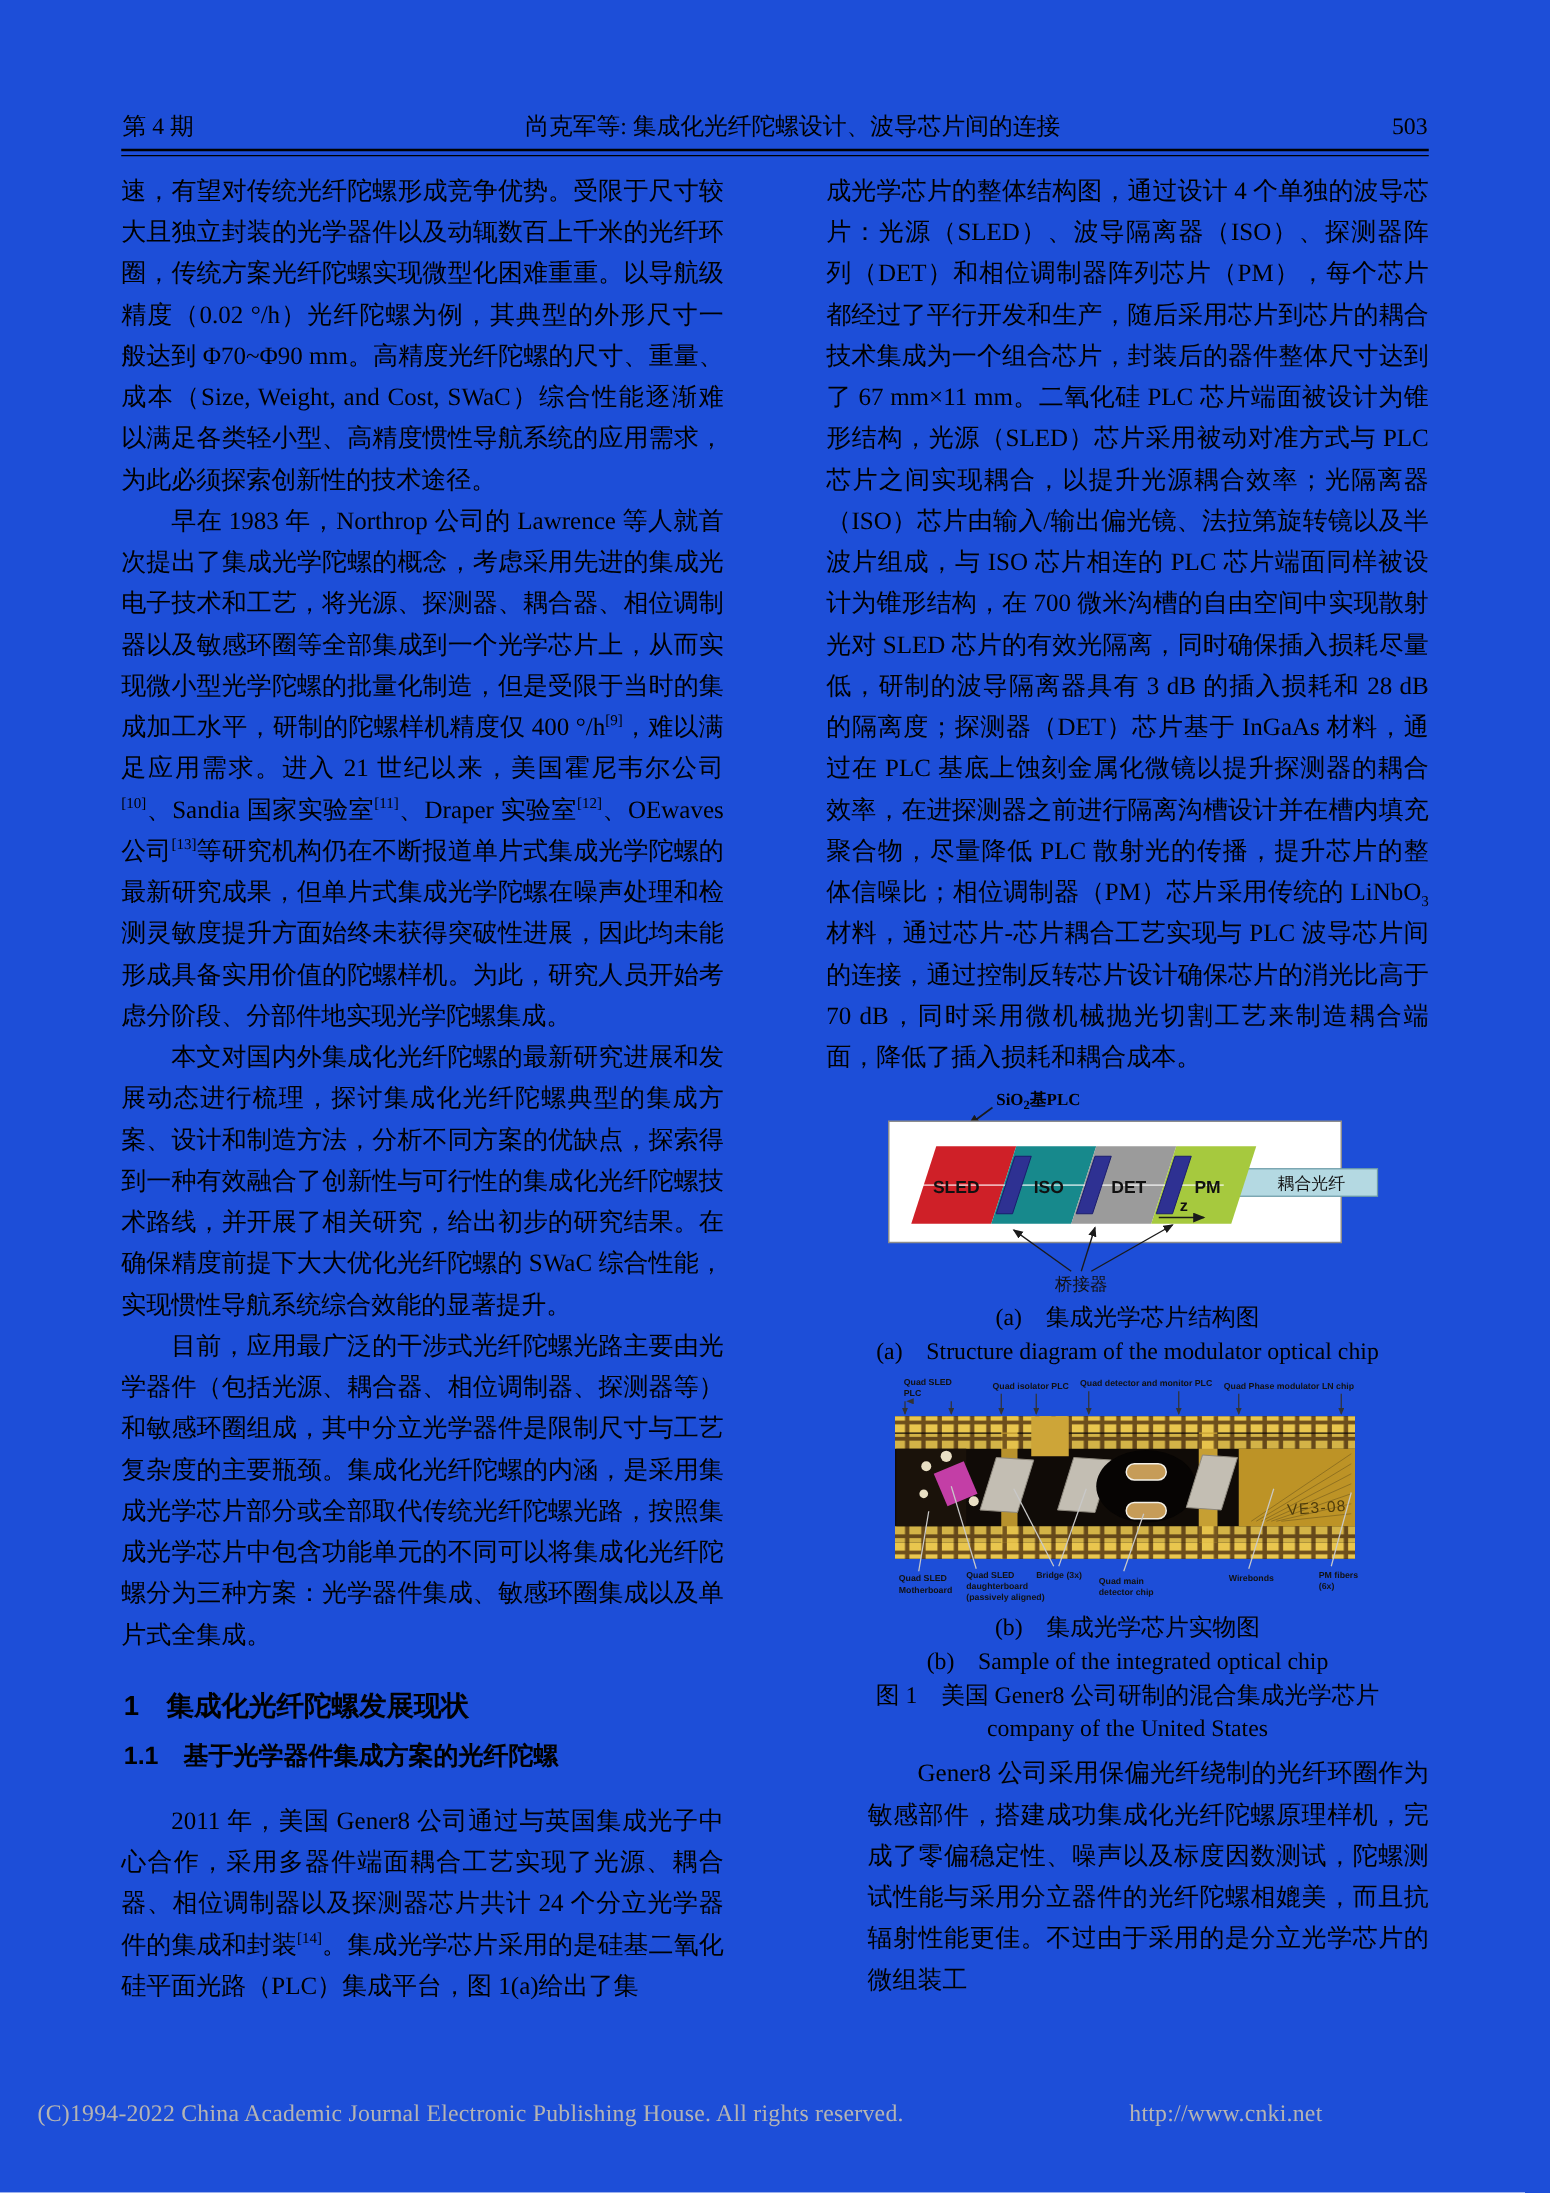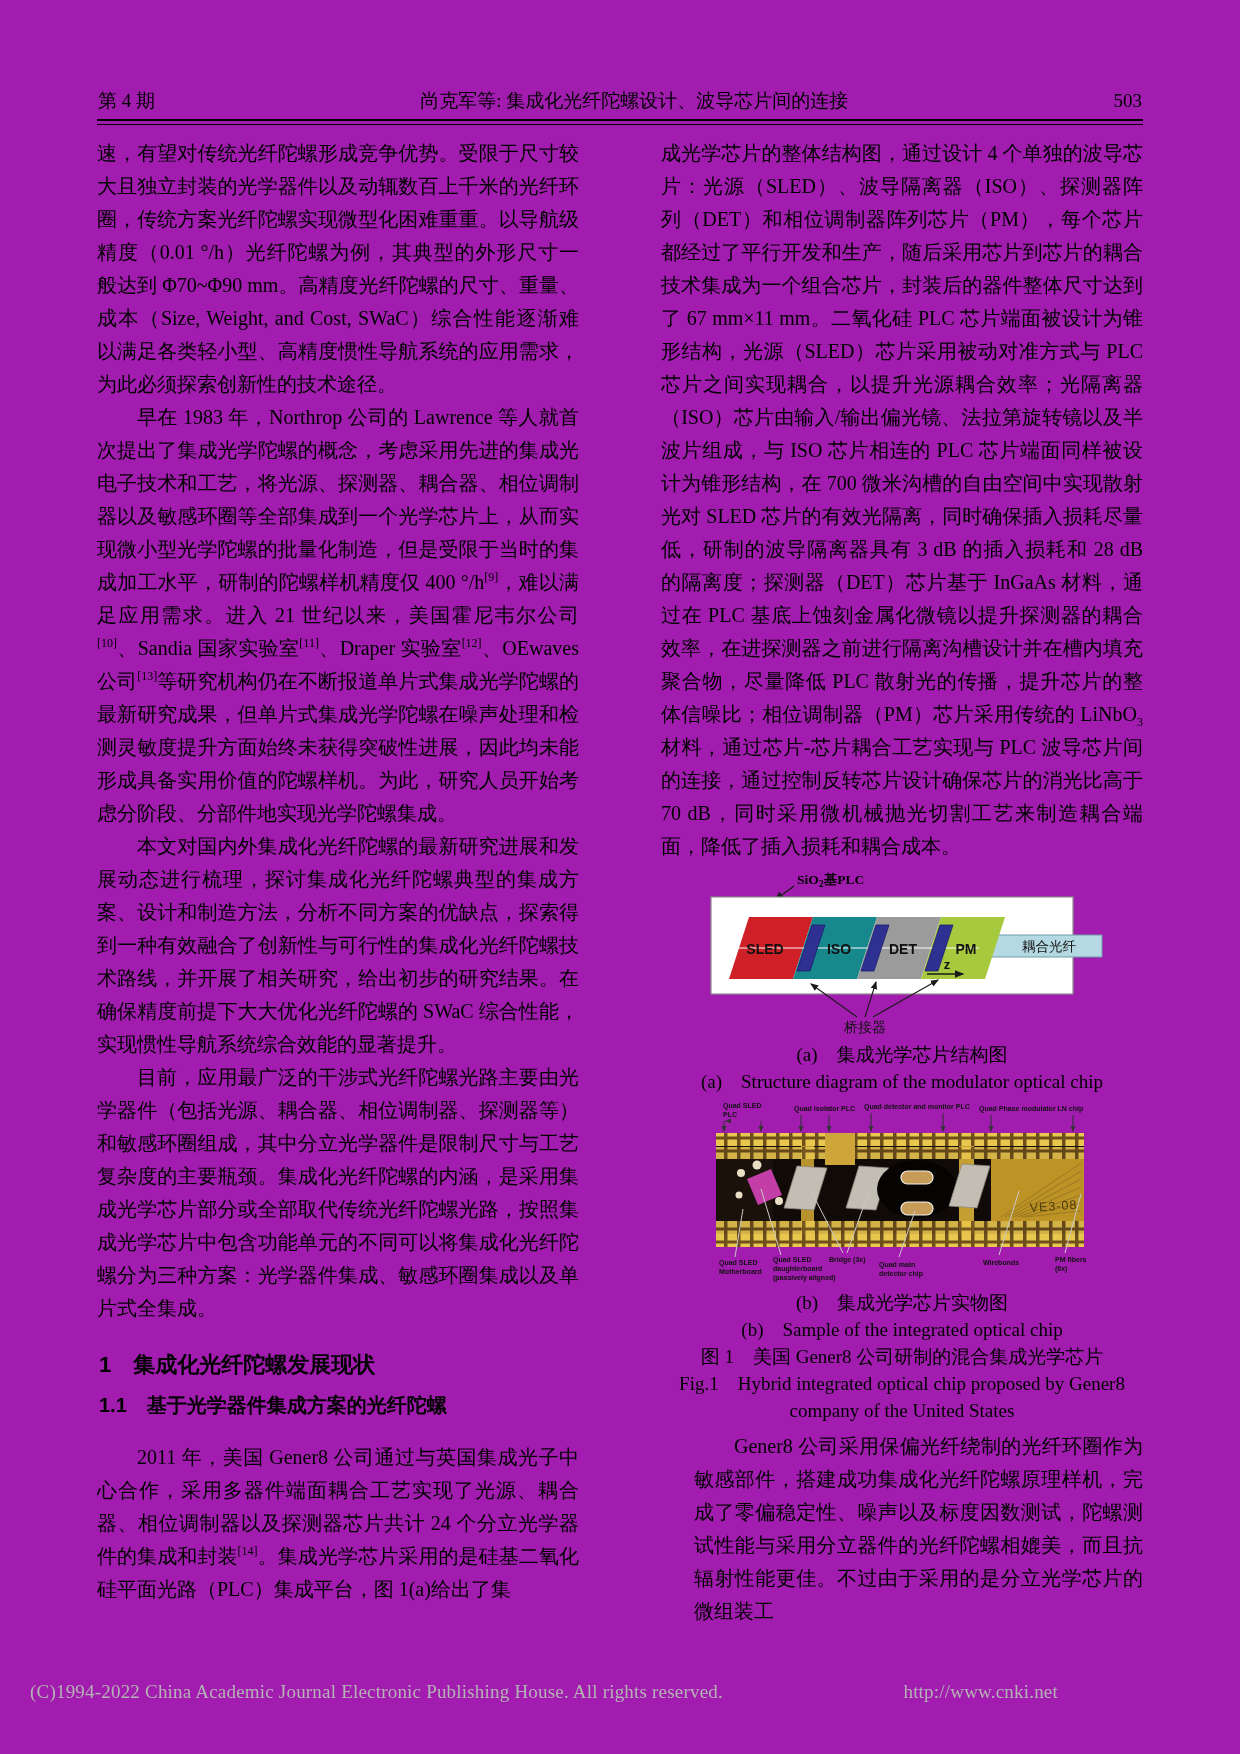--- a/index.html
+++ b/index.html
@@ -1,18 +1,18 @@
 <!DOCTYPE html>
 <html><head>
 <meta charset="utf-8">
 <style>
   * { margin:0; padding:0; box-sizing:border-box; }
   html,body { background:#ffffff; }
   .page {
-    position:relative; width:1240px; height:1754px; background:#a21caf;
+    position:relative; width:1240px; height:1754px; background:#1d4ed8;
     font-family:"Liberation Serif","DejaVu Serif",serif; color:#000; overflow:hidden;
   }
   .header {
     position:absolute; top:88px; left:98px; width:1044px;
     display:flex; justify-content:space-between; align-items:baseline;
     font-size:19px;
   }
   .header .running-title { text-align:center; flex:1; }
   .header-rule {
     position:absolute; top:119px; left:97px; width:1046px; height:6px;
@@ -55,21 +55,21 @@
   <div class="header">
     <span>第 4 期</span>
     <span class="running-title">尚克军等: 集成化光纤陀螺设计、波导芯片间的连接</span>
     <span>503</span>
   </div>
   <div class="header-rule"></div>
 
   <div class="columns">
 
     <div class="col">
-      <p class="para">速，有望对传统光纤陀螺形成竞争优势。受限于尺寸较大且独立封装的光学器件以及动辄数百上千米的光纤环圈，传统方案光纤陀螺实现微型化困难重重。以导航级精度（0.01 °/h）光纤陀螺为例，其典型的外形尺寸一般达到 Φ70~Φ90 mm。高精度光纤陀螺的尺寸、重量、成本（Size, Weight, and Cost, SWaC）综合性能逐渐难以满足各类轻小型、高精度惯性导航系统的应用需求，为此必须探索创新性的技术途径。</p>
+      <p class="para">速，有望对传统光纤陀螺形成竞争优势。受限于尺寸较大且独立封装的光学器件以及动辄数百上千米的光纤环圈，传统方案光纤陀螺实现微型化困难重重。以导航级精度（0.02 °/h）光纤陀螺为例，其典型的外形尺寸一般达到 Φ70~Φ90 mm。高精度光纤陀螺的尺寸、重量、成本（Size, Weight, and Cost, SWaC）综合性能逐渐难以满足各类轻小型、高精度惯性导航系统的应用需求，为此必须探索创新性的技术途径。</p>
       <p class="para indent">早在 1983 年，Northrop 公司的 Lawrence 等人就首次提出了集成光学陀螺的概念，考虑采用先进的集成光电子技术和工艺，将光源、探测器、耦合器、相位调制器以及敏感环圈等全部集成到一个光学芯片上，从而实现微小型光学陀螺的批量化制造，但是受限于当时的集成加工水平，研制的陀螺样机精度仅 400 °/h<sup>[9]</sup>，难以满足应用需求。进入 21 世纪以来，美国霍尼韦尔公司<sup>[10]</sup>、Sandia 国家实验室<sup>[11]</sup>、Draper 实验室<sup>[12]</sup>、OEwaves 公司<sup>[13]</sup>等研究机构仍在不断报道单片式集成光学陀螺的最新研究成果，但单片式集成光学陀螺在噪声处理和检测灵敏度提升方面始终未获得突破性进展，因此均未能形成具备实用价值的陀螺样机。为此，研究人员开始考虑分阶段、分部件地实现光学陀螺集成。</p>
       <p class="para indent">本文对国内外集成化光纤陀螺的最新研究进展和发展动态进行梳理，探讨集成化光纤陀螺典型的集成方案、设计和制造方法，分析不同方案的优缺点，探索得到一种有效融合了创新性与可行性的集成化光纤陀螺技术路线，并开展了相关研究，给出初步的研究结果。在确保精度前提下大大优化光纤陀螺的 SWaC 综合性能，实现惯性导航系统综合效能的显著提升。</p>
       <p class="para indent">目前，应用最广泛的干涉式光纤陀螺光路主要由光学器件（包括光源、耦合器、相位调制器、探测器等）和敏感环圈组成，其中分立光学器件是限制尺寸与工艺复杂度的主要瓶颈。集成化光纤陀螺的内涵，是采用集成光学芯片部分或全部取代传统光纤陀螺光路，按照集成光学芯片中包含功能单元的不同可以将集成化光纤陀螺分为三种方案：光学器件集成、敏感环圈集成以及单片式全集成。</p>
       <h2 class="section">1　集成化光纤陀螺发展现状</h2>
       <h3 class="subsection">1.1　基于光学器件集成方案的光纤陀螺</h3>
       <p class="para indent">2011 年，美国 Gener8 公司通过与英国集成光子中心合作，采用多器件端面耦合工艺实现了光源、耦合器、相位调制器以及探测器芯片共计 24 个分立光学器件的集成和封装<sup>[14]</sup>。集成光学芯片采用的是硅基二氧化硅平面光路（PLC）集成平台，图 1(a)给出了集</p>
     </div>
 
     <div class="col">
       <p class="para">成光学芯片的整体结构图，通过设计 4 个单独的波导芯片：光源（SLED）、波导隔离器（ISO）、探测器阵列（DET）和相位调制器阵列芯片（PM），每个芯片都经过了平行开发和生产，随后采用芯片到芯片的耦合技术集成为一个组合芯片，封装后的器件整体尺寸达到了 67 mm×11 mm。二氧化硅 PLC 芯片端面被设计为锥形结构，光源（SLED）芯片采用被动对准方式与 PLC 芯片之间实现耦合，以提升光源耦合效率；光隔离器（ISO）芯片由输入/输出偏光镜、法拉第旋转镜以及半波片组成，与 ISO 芯片相连的 PLC 芯片端面同样被设计为锥形结构，在 700 微米沟槽的自由空间中实现散射光对 SLED 芯片的有效光隔离，同时确保插入损耗尽量低，研制的波导隔离器具有 3 dB 的插入损耗和 28 dB 的隔离度；探测器（DET）芯片基于 InGaAs 材料，通过在 PLC 基底上蚀刻金属化微镜以提升探测器的耦合效率，在进探测器之前进行隔离沟槽设计并在槽内填充聚合物，尽量降低 PLC 散射光的传播，提升芯片的整体信噪比；相位调制器（PM）芯片采用传统的 LiNbO<sub>3</sub> 材料，通过芯片-芯片耦合工艺实现与 PLC 波导芯片间的连接，通过控制反转芯片设计确保芯片的消光比高于 70 dB，同时采用微机械抛光切割工艺来制造耦合端面，降低了插入损耗和耦合成本。</p>
@@ -209,21 +209,20 @@
           <text x="218" y="177"><tspan>detector chip</tspan></text>
           <text x="322" y="166"><tspan>Wirebonds</tspan></text>
           <text x="394" y="163"><tspan>PM fibers</tspan></text>
           <text x="394" y="172"><tspan>(6x)</tspan></text>
         </g>
       </svg>
       <div class="cap-zh">(b)　集成光学芯片实物图</div>
       <div class="cap-en">(b)　Sample of the integrated optical chip</div>
 
       <div class="cap-zh">图 1　美国 Gener8 公司研制的混合集成光学芯片</div>
-      <div class="cap-en">Fig.1　Hybrid integrated optical chip proposed by Gener8</div>
       <div class="cap-en">company of the United States</div>
 
       <p class="para indent" style="margin-top:6px;margin-left:33px;">Gener8 公司采用保偏光纤绕制的光纤环圈作为敏感部件，搭建成功集成化光纤陀螺原理样机，完成了零偏稳定性、噪声以及标度因数测试，陀螺测试性能与采用分立器件的光纤陀螺相媲美，而且抗辐射性能更佳。不过由于采用的是分立光学芯片的微组装工</p>
     </div>
 
   </div>
 
   <div class="footer">
     <span>(C)1994-2022 China Academic Journal Electronic Publishing House. All rights reserved.</span>
     <span>http://www.cnki.net</span>

